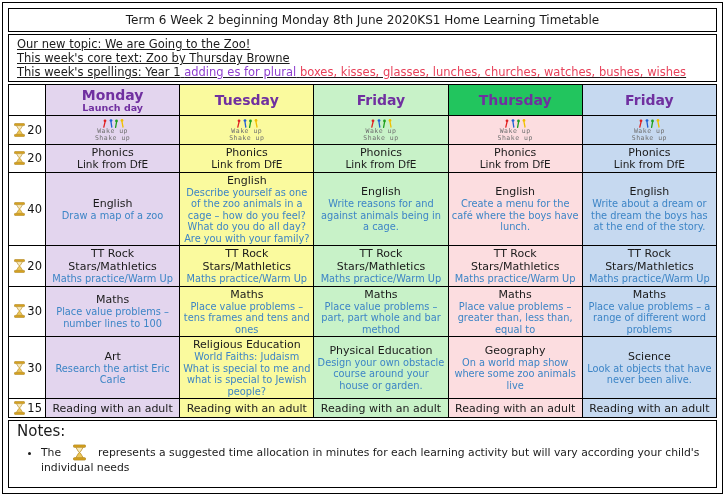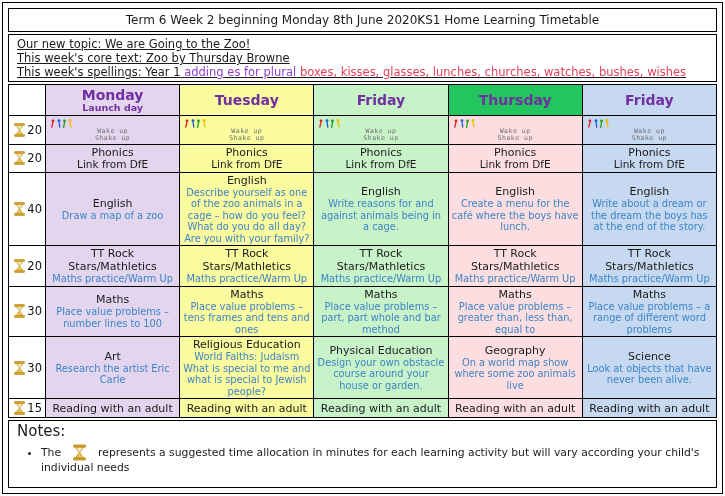--- a/index.html
+++ b/index.html
@@ -14,21 +14,21 @@
   table.timetable{border-collapse:collapse;width:100%;table-layout:fixed;flex:0 0 auto;}
   table.timetable td,table.timetable th{border:1.5px solid #000;padding:1px 3px;vertical-align:middle;text-align:center;overflow:hidden;}
   .day-name{font-size:14px;font-weight:700;color:#7030a0;line-height:16px;}
   .day-sub{font-size:9.5px;font-weight:700;color:#7030a0;line-height:10px;}
   .time-cell{background:#fff;}
   .time-inner{display:flex;align-items:center;justify-content:flex-end;gap:2px;}
   .mins{font-size:11.5px;color:#111;}
   .cell-title{font-size:11px;line-height:13px;color:#1b1b1b;}
   .cell-body{font-size:9.8px;line-height:11.5px;color:#3d85c6;white-space:pre-line;}
   .cell-body.dark{color:#1b1b1b;font-size:10.5px;}
-  .logo{display:flex;flex-direction:column;line-height:6px;}
+  .logo{display:flex;flex-direction:column;align-items:center;line-height:6px;}
   .logo-t{font-size:6.5px;color:#6f6f6f;font-family:"DejaVu Sans Mono",monospace;letter-spacing:0.5px;line-height:6.5px;}
   .notes-box{border:1.5px solid #000;padding:3px 8px;flex:1 1 auto;font-size:10.8px;}
   .notes-label{font-size:15px;line-height:14px;}
   .notes-box ul{margin:6px 0 0 0;padding-left:24px;}
   .notes-box li{margin-bottom:9px;line-height:13px;}
   .note-hourglass svg{vertical-align:middle;margin:0 12px;}
 </style>
 </head>
 <body>
 

